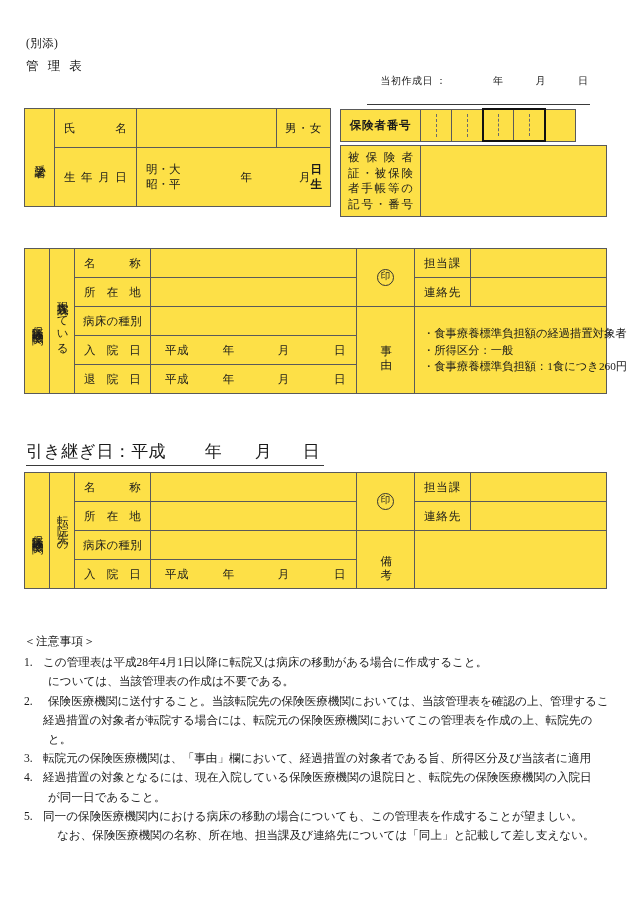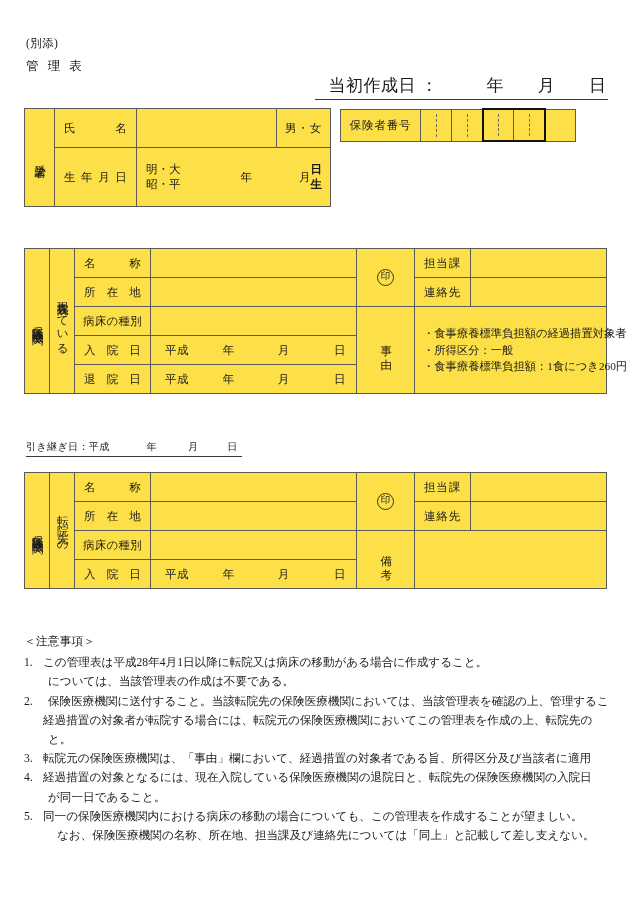--- a/index.html
+++ b/index.html
@@ -33,25 +33,25 @@
   }
   .hdr-title {
     position: absolute;
     left: 26px;
     top: 58px;
     font-size: 12.5px;
     letter-spacing: 3px;
   }
   .hdr-created {
     position: absolute;
-    right: 22px;
+    right: 40px;
     top: 74px;
-    font-size: 17px;
+    font-size: 10px;
     border-bottom: 1px solid #3a3a3a;
-    padding: 0 2px 2px 14px;
+    padding: 0 2px 16px 14px;
     white-space: nowrap;
   }
   .hdr-created .lbl { letter-spacing: 0.5px; }
   .hdr-created .sp-y { display: inline-block; width: 44px; }
   .hdr-created .sp-m { display: inline-block; width: 30px; }
   .hdr-created .sp-d { display: inline-block; width: 30px; }
 
   
   table.form {
     border-collapse: collapse;
@@ -92,21 +92,21 @@
   .lbl-left {
     display: block;
     padding-left: 9px;
     letter-spacing: 0.8px;
   }
 
   
   #tbl-patient { left: 24px; top: 108px; width: 306px; }
 
   
-  #tbl-insurer-no { left: 340px; top: 108px; width: 230px; }
+  #tbl-insurer-no { left: 340px; top: 108px; width: 230px; font-weight: bold; }
   #tbl-insurer-no td { height: 30px; }
   .ins-cell {
     position: relative;
   }
   .ins-cell::after {
     content: "";
     position: absolute;
     left: 50%;
     top: 4px;
     bottom: 4px;
@@ -163,21 +163,21 @@
     font-size: 11.3px;
     line-height: 16.5px;
   }
   .reason-list div { white-space: nowrap; }
 
   
   .handover {
     position: absolute;
     left: 26px;
     top: 440px;
-    font-size: 10px;
+    font-size: 17px;
     border-bottom: 1px solid #3a3a3a;
     padding: 0 4px 2px 0;
     white-space: nowrap;
     letter-spacing: 0.4px;
   }
   .handover .sp-y { display: inline-block; width: 34px; }
   .handover .sp-m { display: inline-block; width: 28px; }
   .handover .sp-d { display: inline-block; width: 26px; }
 
   
@@ -276,20 +276,39 @@
         </td>
         <td class="ins-cell"></td>
         <td class="ins-cell"></td>
         <td class="ins-cell thick-l thick-t thick-b"></td>
         <td class="ins-cell thick-r thick-t thick-b"></td>
         <td></td>
       </tr>
     </tbody>
   </table>
 
+  <table class="form" id="tbl-insured">
+    <colgroup>
+        <col style="width:80px">
+        <col style="width:186px">
+      </colgroup>
+    <tbody>
+      <tr>
+        <td style="height:70px">
+          <span class="ins-multiline">被 保 険 者</span>
+          <span class="ins-multiline">証・被保険</span>
+          <span class="ins-multiline">者手帳等の</span>
+          <span class="ins-multiline">記号・番号</span>
+        </td>
+        <td>
+          <span class="lbl-left"></span>
+        </td>
+      </tr>
+    </tbody>
+  </table>
 
   <table class="form" id="tbl-current">
     <colgroup>
       <col style="width:25px">
         <col style="width:25px">
         <col style="width:76px">
       <col style="width:206px">
         <col style="width:58px">
         <col style="width:56px">
         <col style="width:136px">

